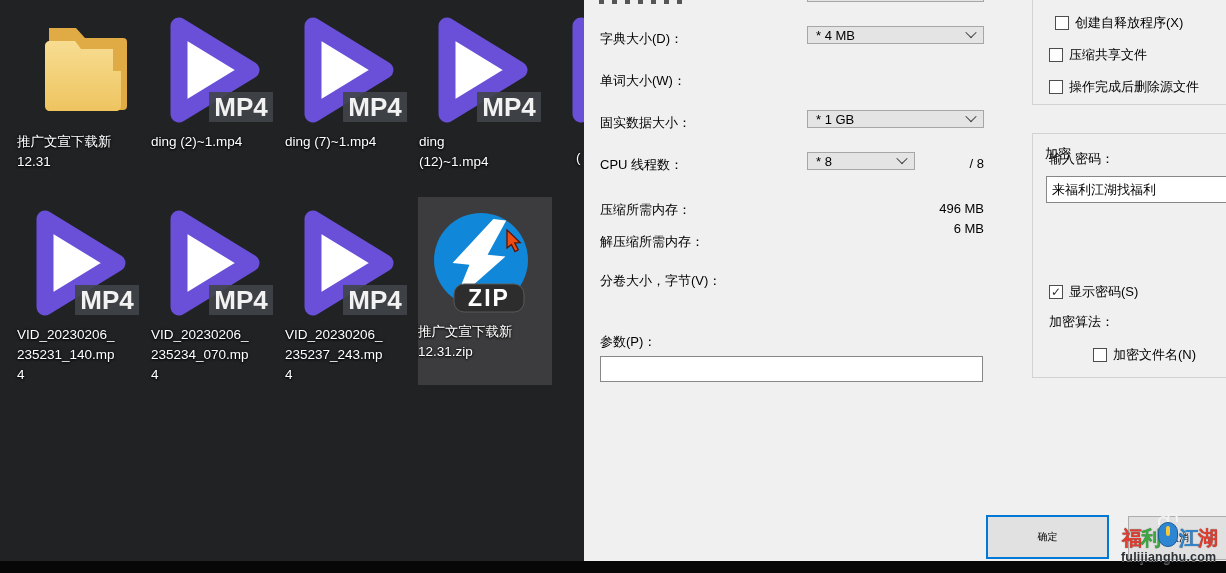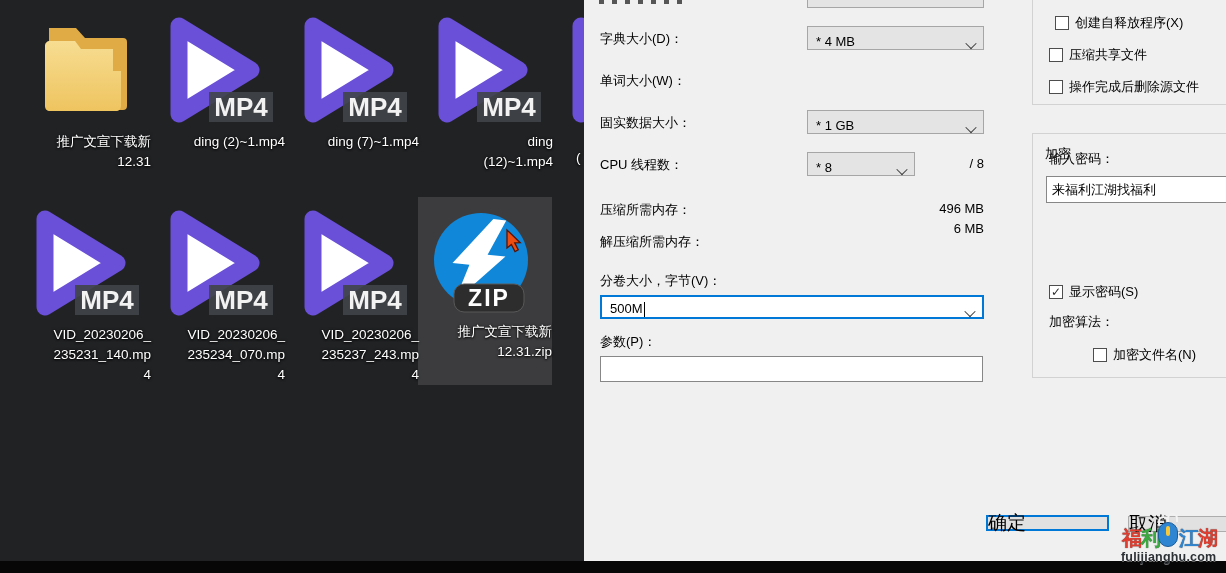--- a/index.html
+++ b/index.html
@@ -1,47 +1,47 @@
 <!DOCTYPE html>
 <html><head>
 <meta charset="utf-8">
 <style>
   * { margin:0; padding:0; box-sizing:border-box; }
   html,body { width:1226px; height:573px; }
   body { font-family:"Liberation Sans","DejaVu Sans",sans-serif; }
   .screen { position:relative; width:1226px; height:573px; overflow:hidden; background:#212224; }
 
   
-  .cell { position:absolute; width:134px; display:flex; flex-direction:column; align-items:flex-end; z-index:1; }
+  .cell { position:absolute; width:134px; display:flex; flex-direction:column; align-items:flex-start; z-index:1; }
   .cell.selected { background:rgba(255,255,255,0.12); }
   .icon-art { width:134px; height:124px; display:block; }
   .icon-label { font-size:13.5px; color:#fff; text-align:center; line-height:20px;
                 text-shadow:0 1px 2px rgba(0,0,0,.95), 0 0 3px rgba(0,0,0,.7); white-space:nowrap; }
 
   
   .dialog { position:absolute; left:584px; top:0; width:642px; height:561px; background:#f0f0f0;
             z-index:10; font-size:13px; color:#000; }
   .dlabel { position:absolute; left:16px; white-space:nowrap; }
-  .combo { position:absolute; height:24px; background:#e4e4e4; border:1px solid #a6a6a6;
-           display:flex; align-items:flex-end; padding:0 8px; }
+  .combo { position:absolute; height:18px; background:#e4e4e4; border:1px solid #a6a6a6;
+           display:flex; align-items:center; padding:0 8px; }
   .combo .val { flex:1; }
   .chev { width:8px; height:8px; border-left:1.5px solid #3c3c3c; border-bottom:1.5px solid #3c3c3c;
           transform:rotate(-45deg) translate(1px,-1px); margin-top:-3px; }
   .combo.focused { background:#fff; border:2px solid #0078d7; }
   .caret { display:inline-block; width:1px; height:15px; background:#000; vertical-align:middle; margin-left:1px; }
   .tfield { position:absolute; background:#fff; border:1px solid #878787; display:flex;
             align-items:center; padding:0 5px; }
   .rval { position:absolute; right:242px; white-space:nowrap; }
   .groupbox { position:absolute; border:1px solid #d2d2d2; }
   .grouptitle { position:absolute; top:-8px; left:8px; background:#f0f0f0; padding:0 4px;margin-top:19px; }
   .cbrow { position:absolute; display:flex; align-items:center; gap:6px; white-space:nowrap; }
   .cb { width:14px; height:14px; background:#fff; border:1px solid #4d4d4d; display:flex;
         align-items:center; justify-content:center; font-size:12px; font-weight:bold; color:#2b2b2b; flex:none; }
-  .btn { position:absolute; height:16px; background:#e1e1e1; border:1px solid #adadad;
-         display:flex; align-items:center; justify-content:flex-start; font-size:19px; }
+  .btn { position:absolute; height:44px; background:#e1e1e1; border:1px solid #adadad;
+         display:flex; align-items:center; justify-content:center; font-size:10px; }
   .btn.default { border:2px solid #0078d7; }
   .topfrag { position:absolute; left:15px; top:0; width:90px; height:4px; opacity:.85;
              background:repeating-linear-gradient(90deg,#3a3a3a 0 5px,transparent 5px 13px); }
 
   
   .taskbar { position:absolute; left:0; top:561px; width:1226px; height:12px; background:#070708; z-index:40; }
 
   
   .watermark { position:absolute; left:1121px; top:512px; width:110px; height:58px; z-index:50; }
   .wm-char { position:absolute; top:16px; font-size:20px; font-weight:bold; line-height:20px;
@@ -184,24 +184,20 @@
       <span class="chev"></span>
     </div>
     <div class="rval" style="top:156px;">/ 8</div>
 
     <div class="dlabel" style="top:201px;">压缩所需内存：</div>
     <div class="rval" style="top:201px;">496 MB</div>
     <div class="dlabel" style="top:233px;">解压缩所需内存：</div>
     <div class="rval" style="top:221px;">6 MB</div>
 
     <div class="dlabel" style="top:272px;">分卷大小，字节(V)：</div>
-    <div class="combo focused" style="left:16px; top:295px; width:384px;">
-      <span class="val"><span>500M</span><span class="caret"></span></span>
-      <span class="chev"></span>
-    </div>
 
     <div class="dlabel" style="top:333px;">参数(P)：</div>
     <div class="tfield" style="left:16px; top:356px; width:383px; height:26px;">
       <span></span>
     </div>
 
     <div class="groupbox" style="left:448px; top:-12px; width:210px; height:117px;">
       <div class="cbrow" style="left:16px; top:25px;padding-left:6px;">
         <span class="cb"></span>
         <span>创建自释放程序(X)</span>

